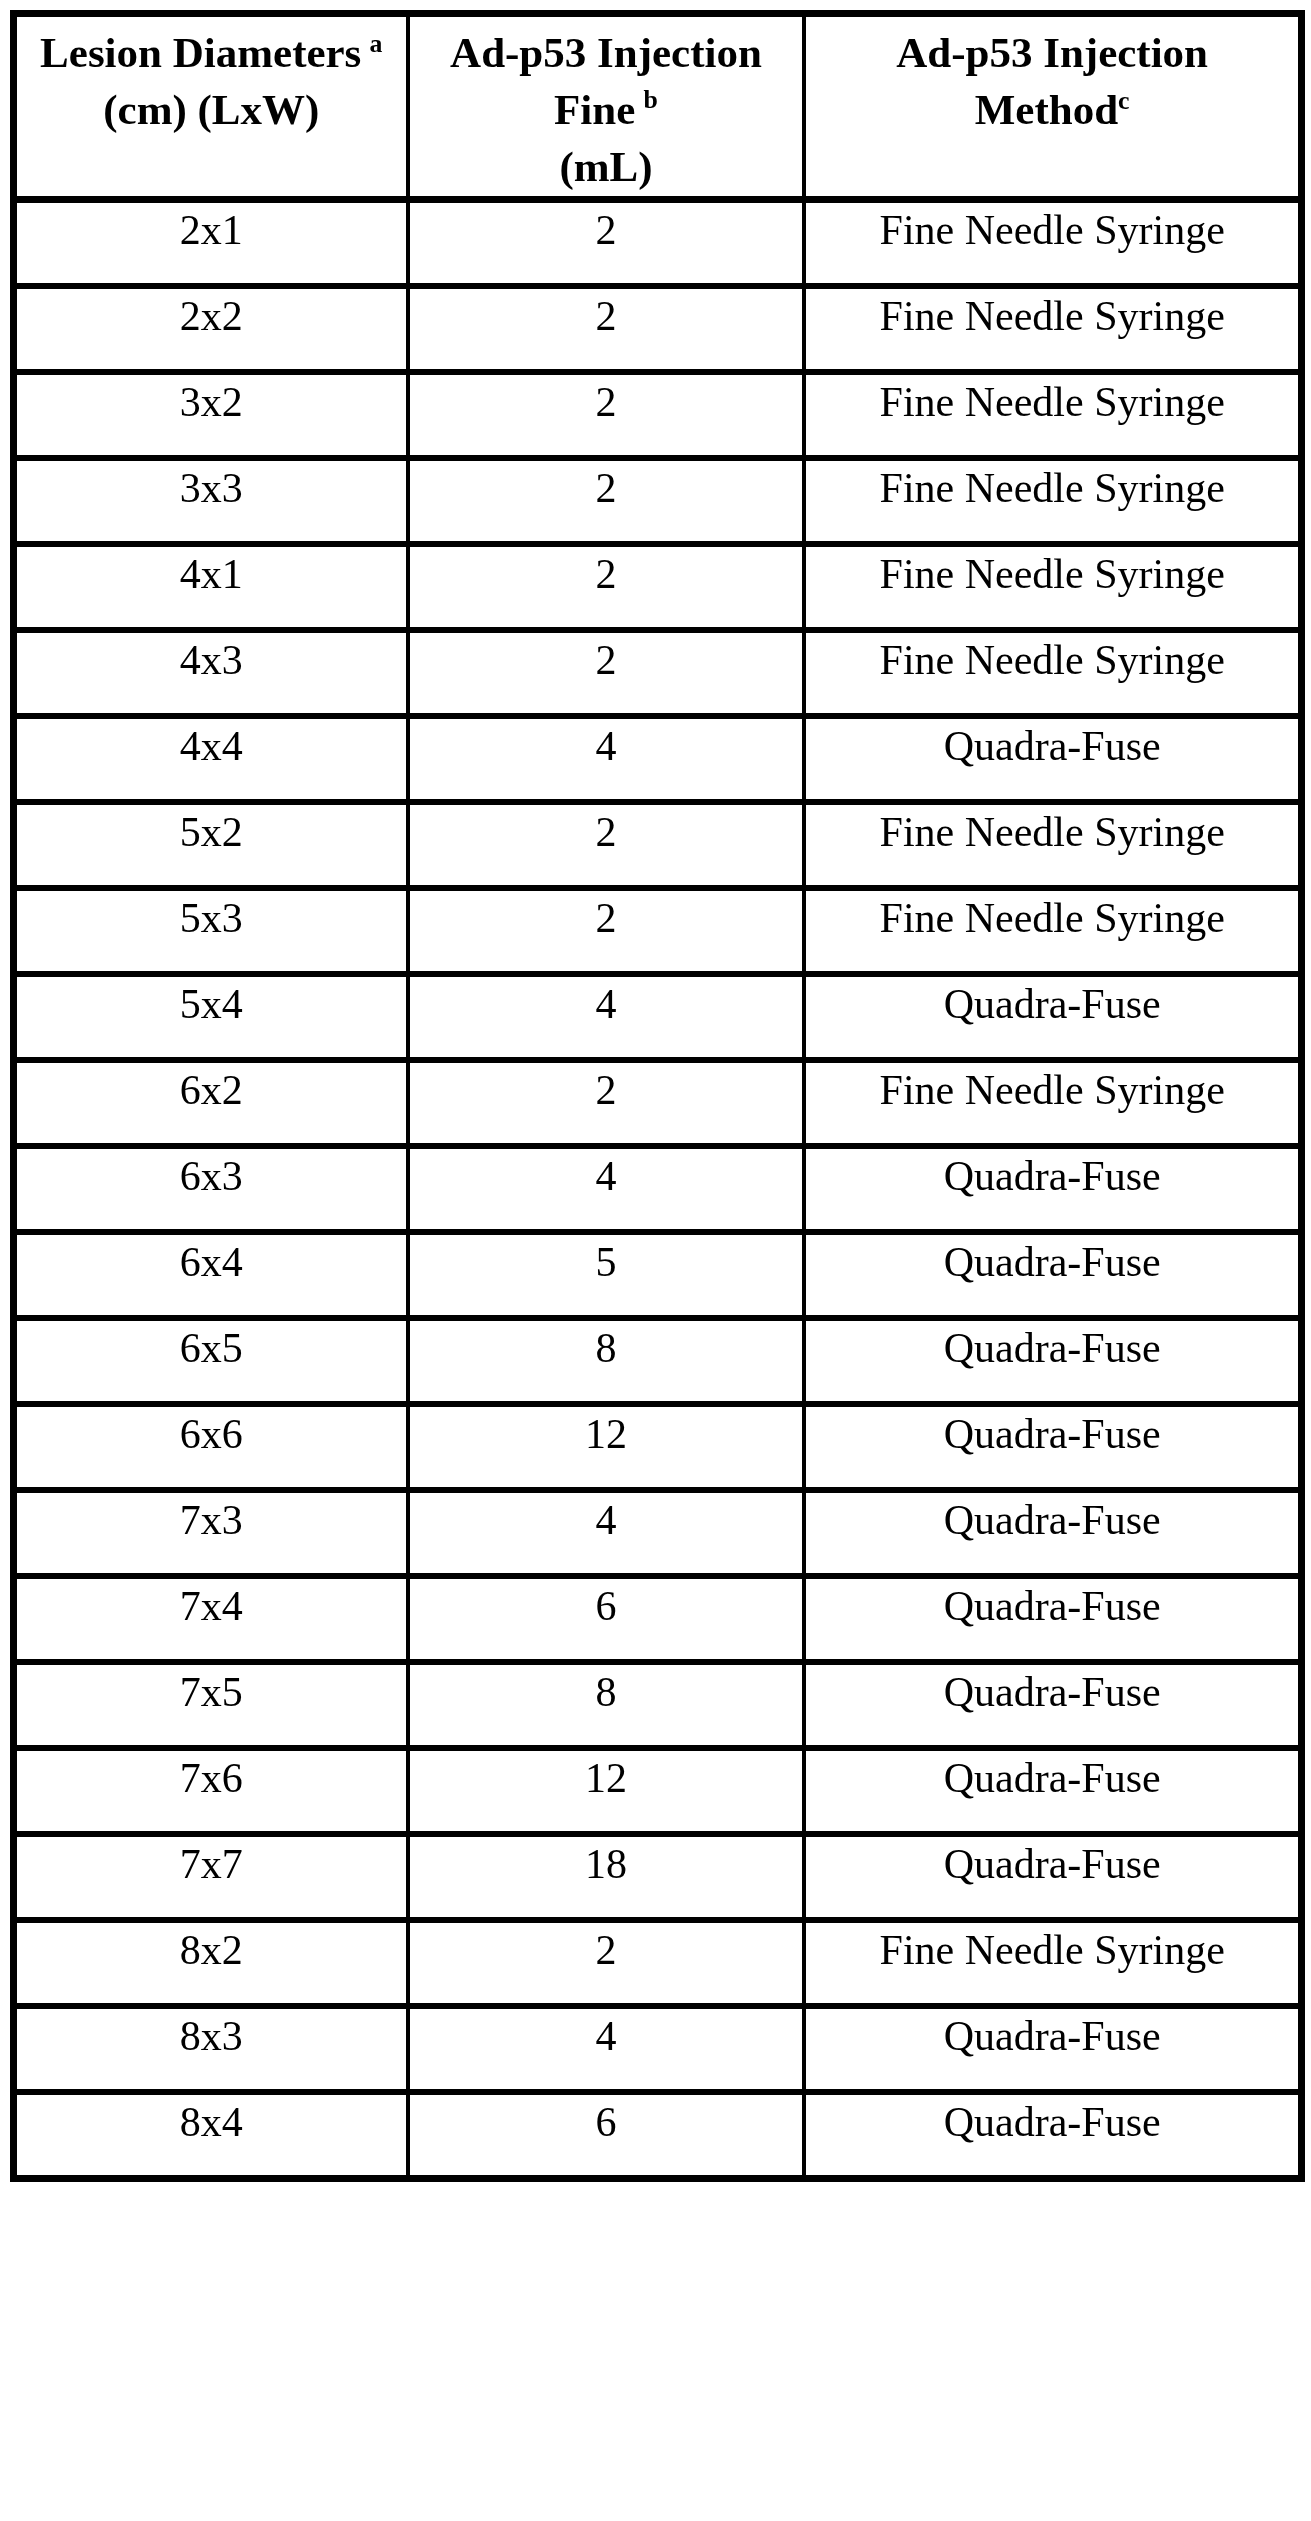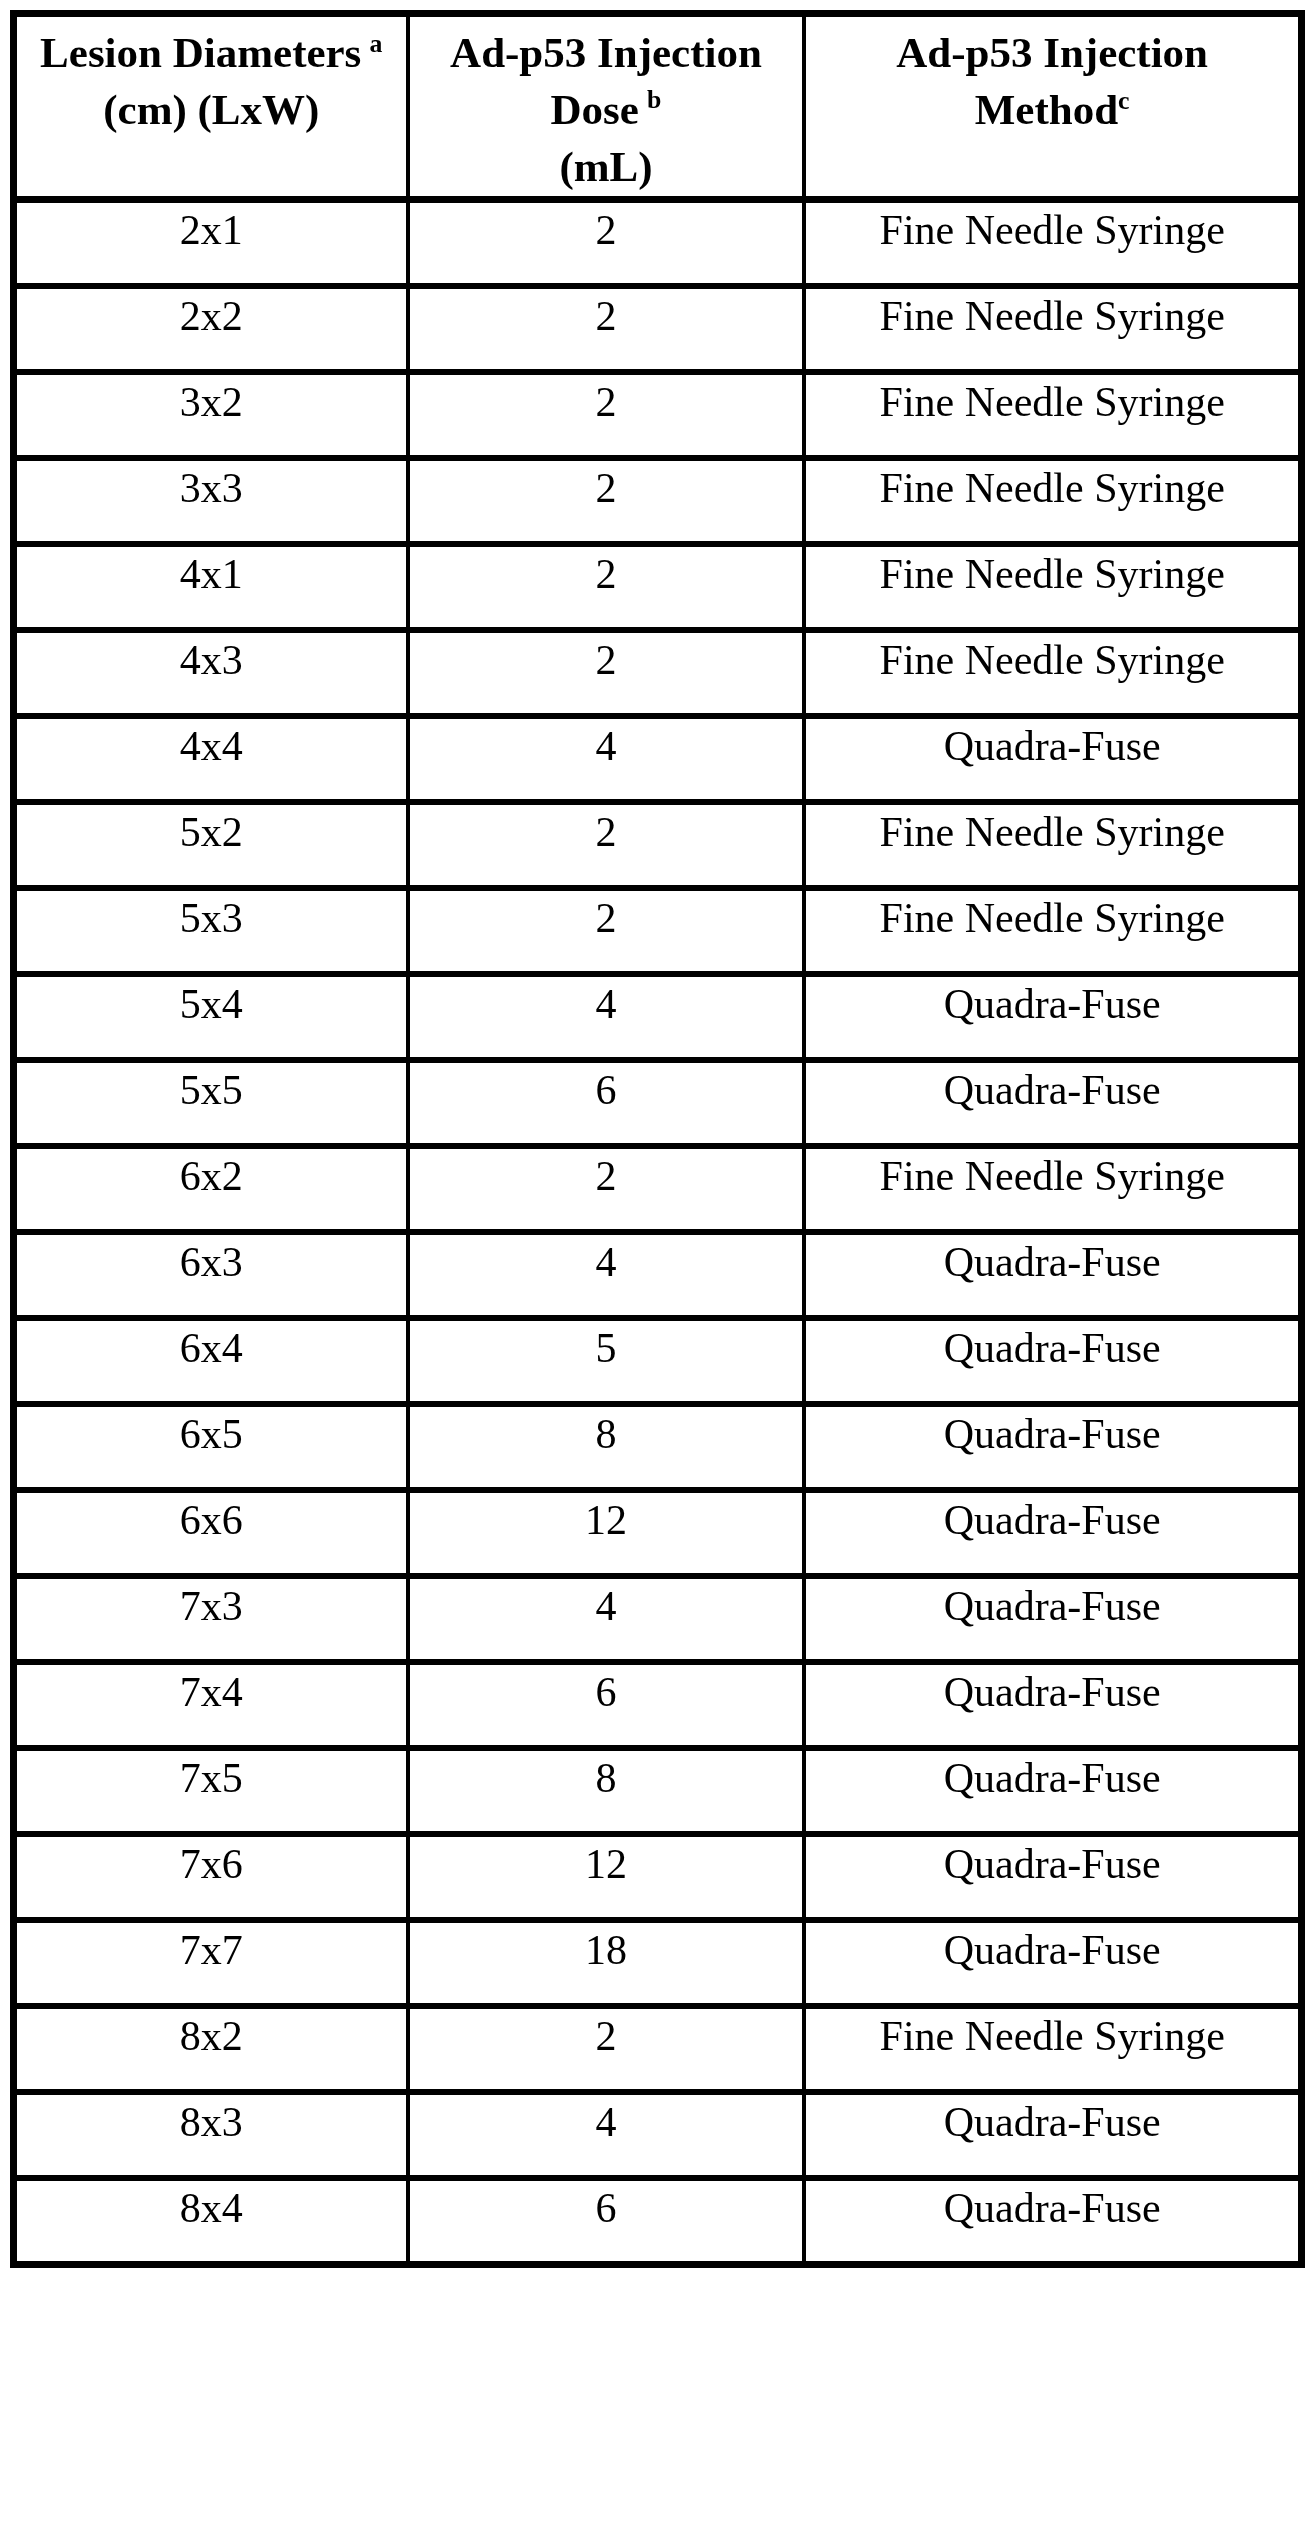--- a/index.html
+++ b/index.html
@@ -69,21 +69,21 @@
     <col class="c3">
   </colgroup>
   <thead>
     <tr>
       <th>
         <div class="h-line"><span>Lesion Diameters</span><sup class="hdr-sup spaced">a</sup></div>
         <div class="h-line">(cm) (LxW)</div>
       </th>
       <th>
         <div class="h-line">Ad-p53 Injection</div>
-        <div class="h-line"><span>Dose</span><sup class="hdr-sup spaced">b</sup></div>
+        <div class="h-line"><span>Fine</span><sup class="hdr-sup spaced">b</sup></div>
         <div class="h-line">(mL)</div>
       </th>
       <th>
         <div class="h-line">Ad-p53 Injection</div>
         <div class="h-line"><span>Method</span><sup class="hdr-sup">c</sup></div>
       </th>
     </tr>
   </thead>
   <tbody>
 
@@ -141,25 +141,20 @@
     <td>2</td>
     <td>Fine Needle Syringe</td>
   </tr>
 
   <tr>
     <td>5x4</td>
     <td>4</td>
     <td>Quadra-Fuse</td>
   </tr>
 
-  <tr>
-    <td>5x5</td>
-    <td>6</td>
-    <td>Quadra-Fuse</td>
-  </tr>
 
   <tr>
     <td>6x2</td>
     <td>2</td>
     <td>Fine Needle Syringe</td>
   </tr>
 
   <tr>
     <td>6x3</td>
     <td>4</td>

